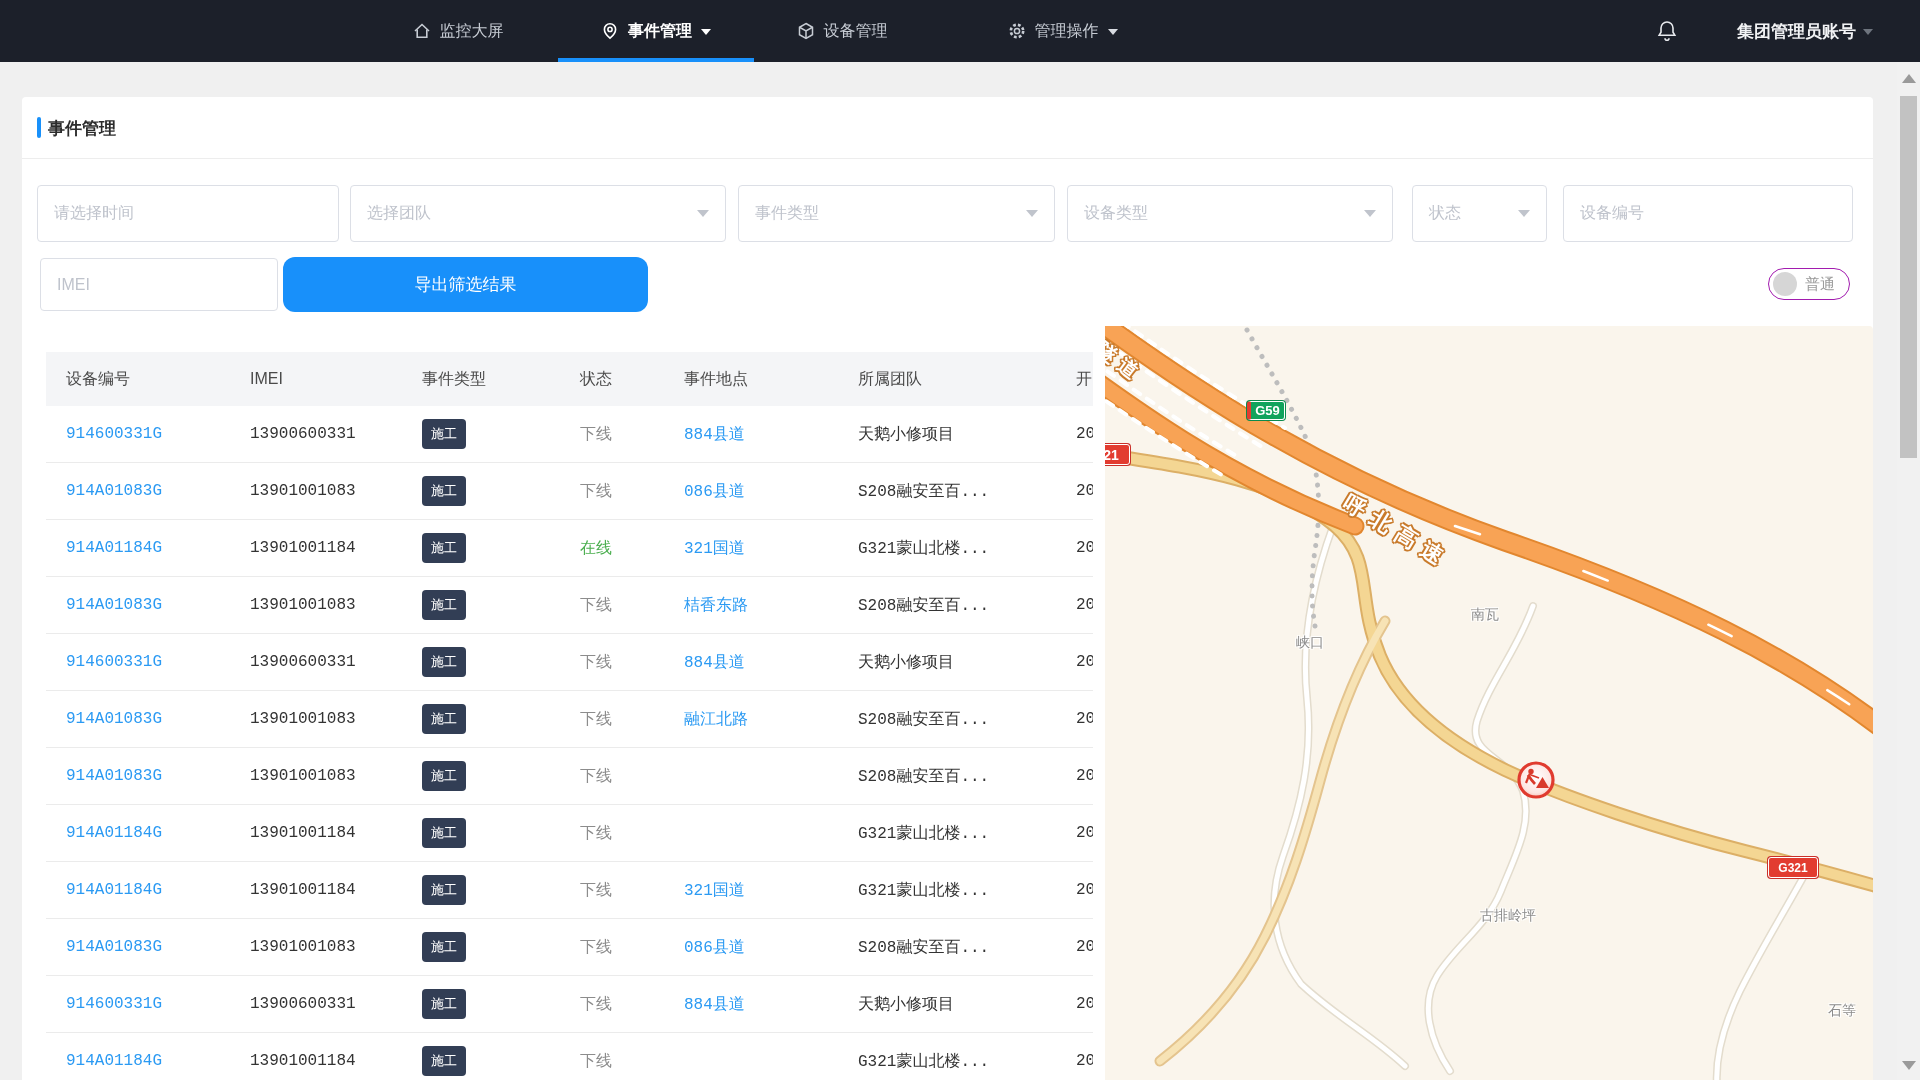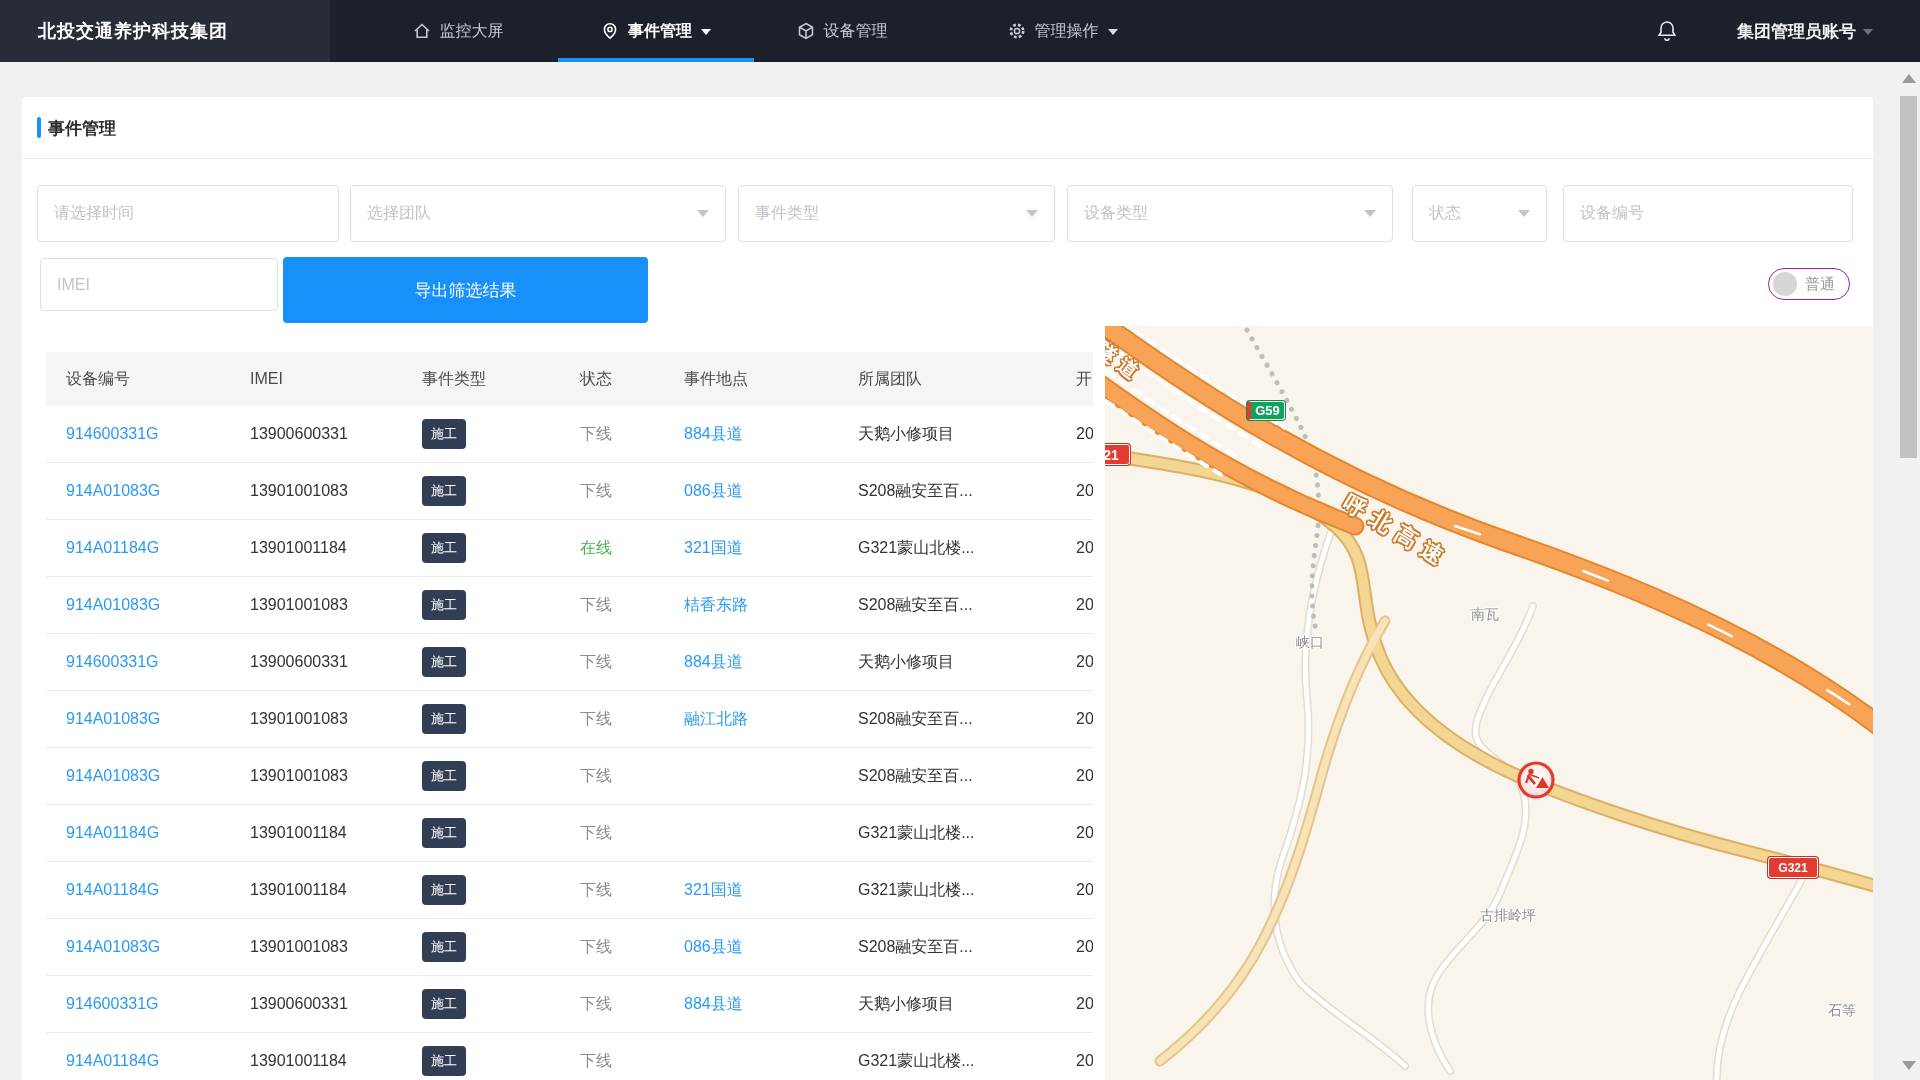--- a/index.html
+++ b/index.html
@@ -27,33 +27,33 @@
   .title-bar { position:absolute; left:15px; top:20px; width:4px; height:21px; background:#1890fa; border-radius:2px; }
   .page-title { position:absolute; left:26px; top:20px; font-size:17px; color:#2b2b2b; font-weight:bold; }
   .title-divider { position:absolute; left:0; top:61px; width:1851px; height:1px; background:#ededed; }
 
   
   .f-input { position:absolute; height:57px; border:1px solid #dcdfe6; border-radius:4px; background:#fff;
     display:flex; align-items:center; padding:16px 16px; color:#bfc3cc; font-size:16px; cursor:text; }
   .f-select { cursor:pointer; justify-content:space-between; }
   .sel-caret { width:0; height:0; border-left:6px solid transparent; border-right:6px solid transparent;
     border-top:7px solid #c0c4cc; }
-  .export-btn { position:absolute; left:261px; top:160px; width:365px; height:66px; background:#1890fa; border:none;
-    border-radius:4px; color:#fff; font-size:17px; cursor:pointer; }
+  .export-btn { position:absolute; left:261px; top:160px; width:365px; height:55px; background:#1890fa; border:none;
+    border-radius:12px; color:#fff; font-size:17px; cursor:pointer; }
   .map-toggle { position:absolute; left:1746px; top:171px; width:82px; height:32px; border:1px solid #a21caf;
     border-radius:17px; display:flex; align-items:center; gap:8px; padding-left:4px; cursor:pointer; background:#fff; }
   .map-toggle .knob { width:24px; height:24px; border-radius:50%; background:#d6d6d6; }
   .map-toggle .t-label { color:#9b9b9b; font-size:15px; }
 
   
   .table { position:absolute; left:24px; top:255px; width:1047px; overflow:hidden; }
   .thead, .trow { display:grid; grid-template-columns:184px 172px 158px 104px 174px 218px 60px;
     align-items:center; padding-left:20px; width:1092px; }
   .thead { height:54px; background:#f4f5f7; color:#4a4a4a; font-size:16px; }
-  .trow { height:57px; border-bottom:1px solid #ebebeb; font-size:16px; color:#333; background:#fff; }
+  .trow { height:57px; border-bottom:1px solid #ebebeb; font-size:16px; color:#333; background:#fff;font-family:Liberation Mono, monospace; }
   .cell-link { color:#2b9af3; cursor:pointer; }
   .badge { display:inline-block; background:#323e55; color:#fff; font-size:13px; padding:6px 9px; border-radius:4px; }
   .st-off { color:#8c8c8c; }
   .st-on { color:#4caf50; }
   .cell-team { white-space:nowrap; overflow:hidden; }
   .cell-start { color:#333; }
 
   
   .map { position:absolute; left:1083px; top:229px; width:768px; height:754px; background:#faf5ec;
     overflow:hidden; border-radius:0 4px 0 0; }
@@ -77,21 +77,20 @@
   .sb-thumb { position:absolute; left:3px; top:34px; width:17px; height:362px; background:#c2c2c2; cursor:grab; }
   .sb-up { position:absolute; left:5px; top:12px; width:0; height:0; border-left:7px solid transparent;
     border-right:7px solid transparent; border-bottom:9px solid #9a9a9a; }
   .sb-down { position:absolute; left:5px; bottom:10px; width:0; height:0; border-left:7px solid transparent;
     border-right:7px solid transparent; border-top:9px solid #9a9a9a; }
 </style>
 </head>
 <body>
 
 <header class="topnav">
-  <div class="brand">北投交通养护科技集团</div>
 
   <div class="nav-item" style="left:378px;width:160px;">
     <span class="nav-icon">
       <svg width="18" height="18" viewBox="0 0 18 18" fill="none" stroke="#c7ccd4" stroke-width="1.6">
         <path d="M2,9 L9,2.5 L16,9"></path>
           <path d="M4.2,7.6 V15.2 H13.8 V7.6"></path>
       </svg>
     </span>
     <span>监控大屏</span>
   </div>

